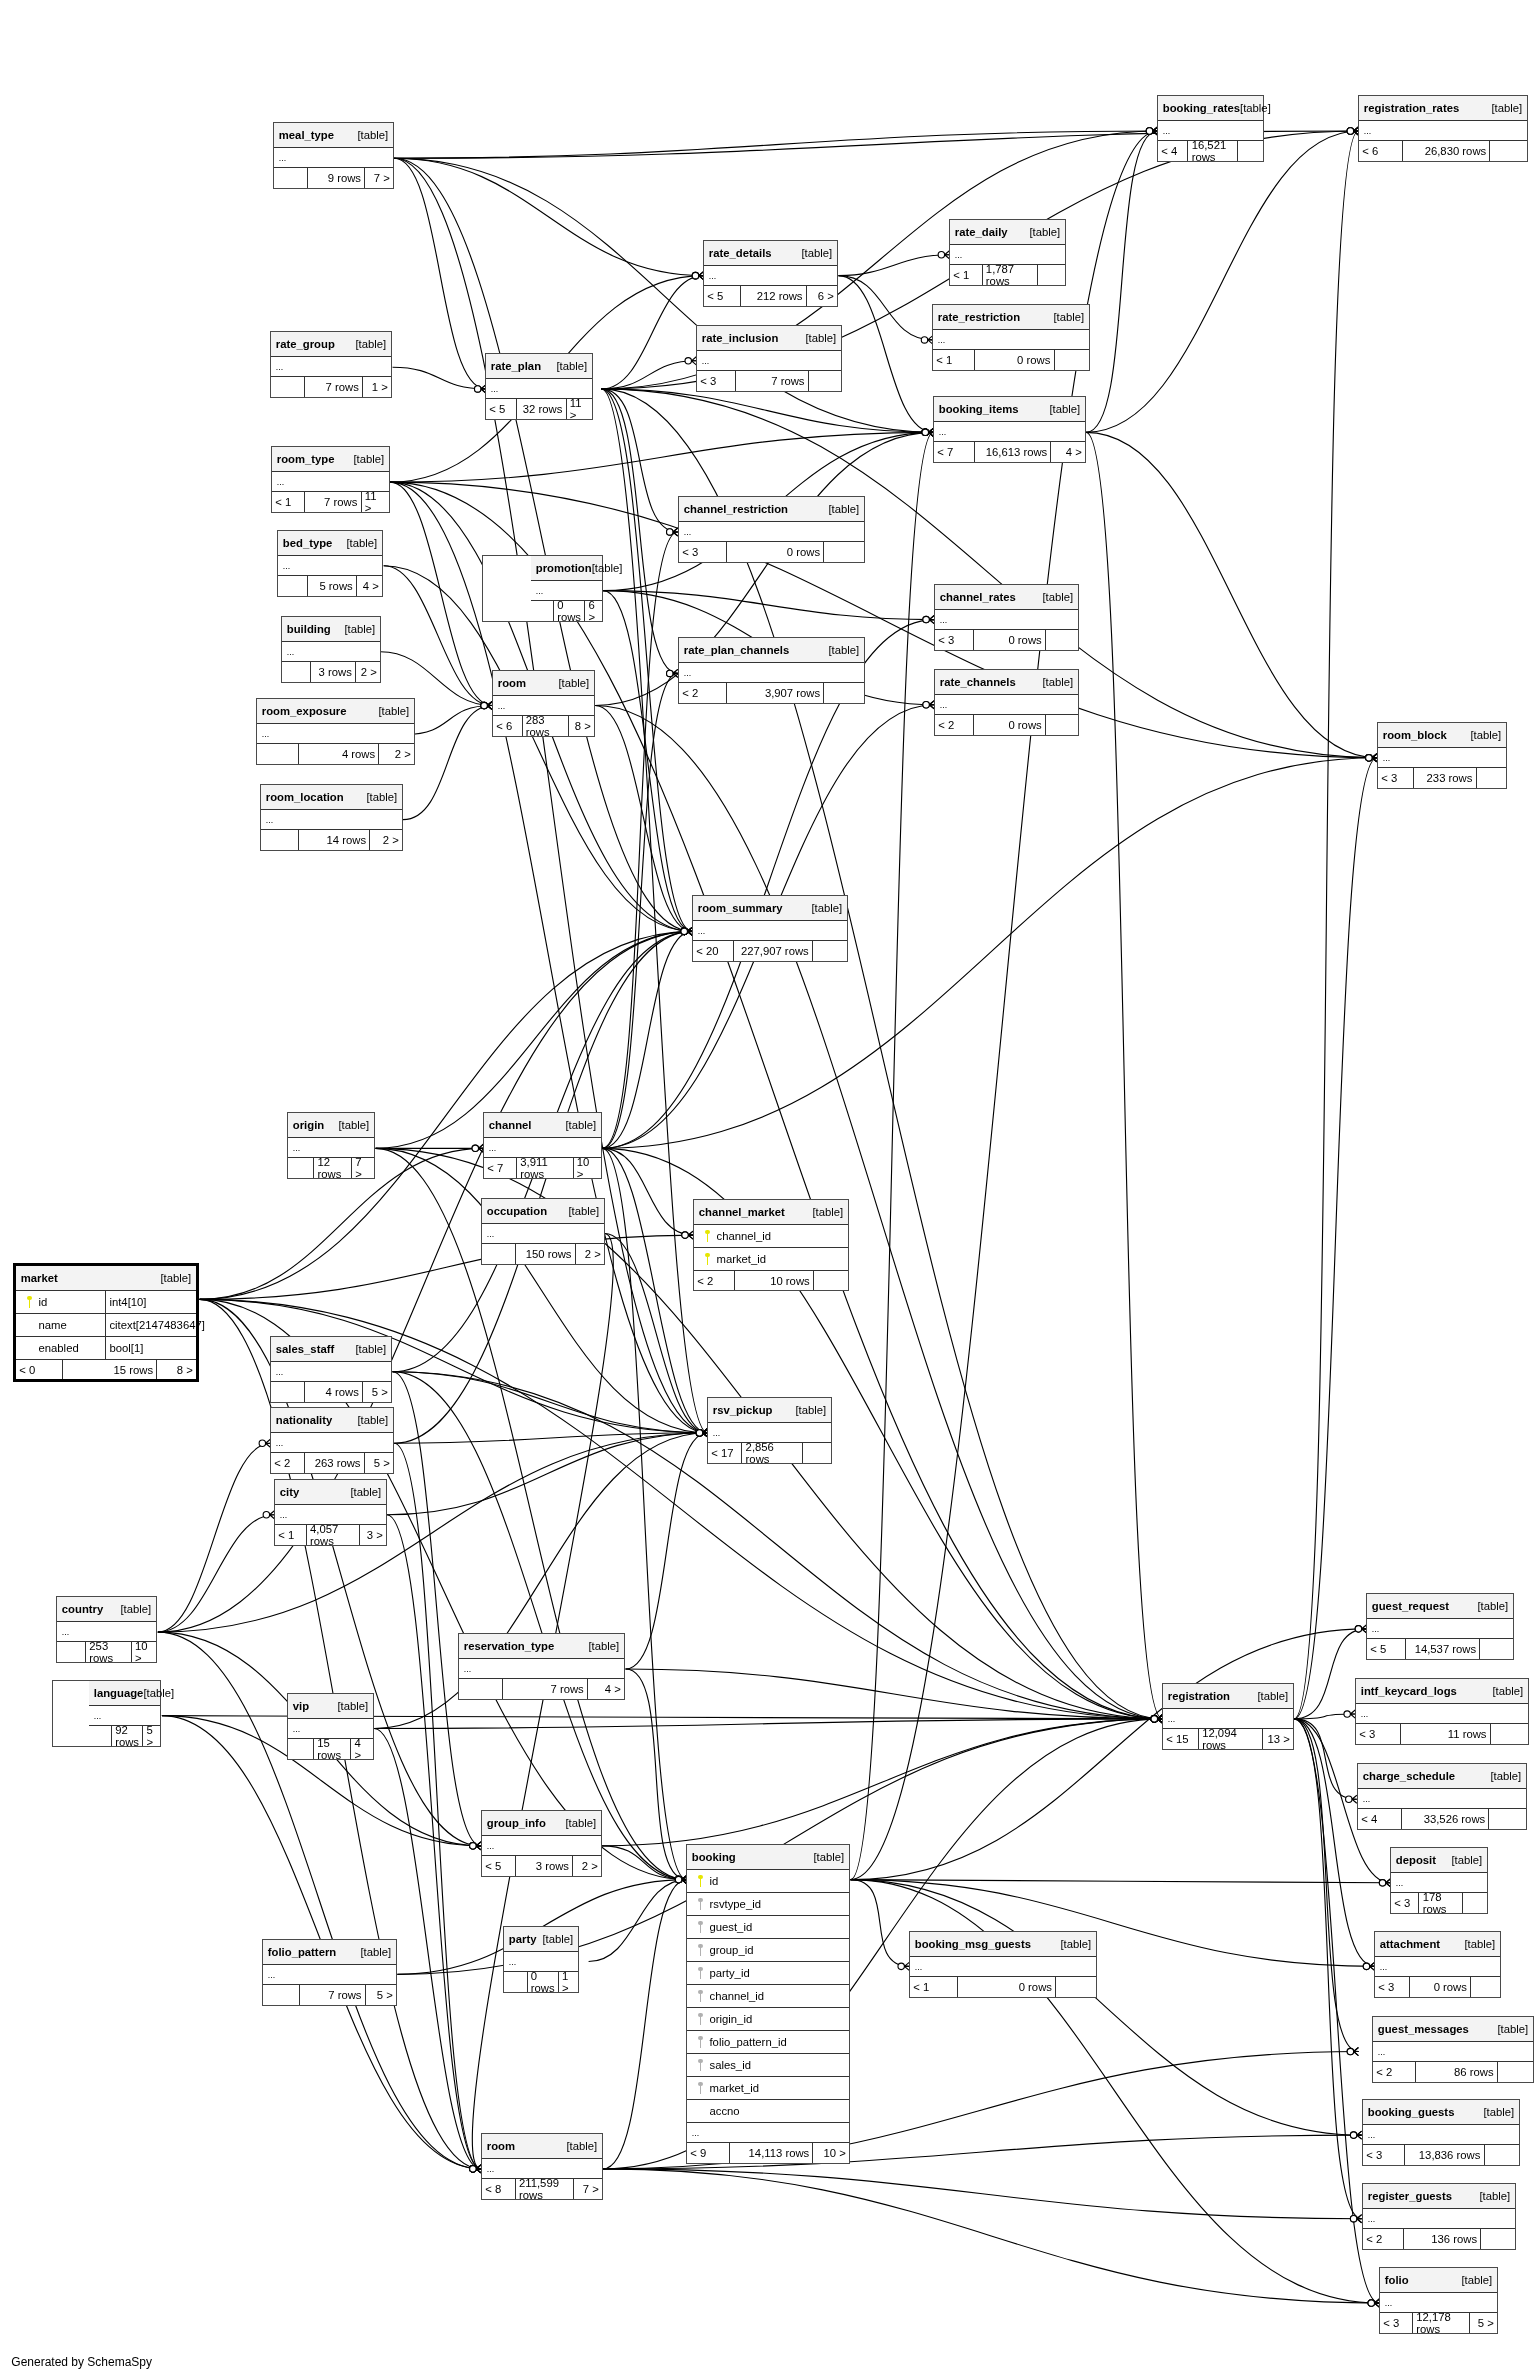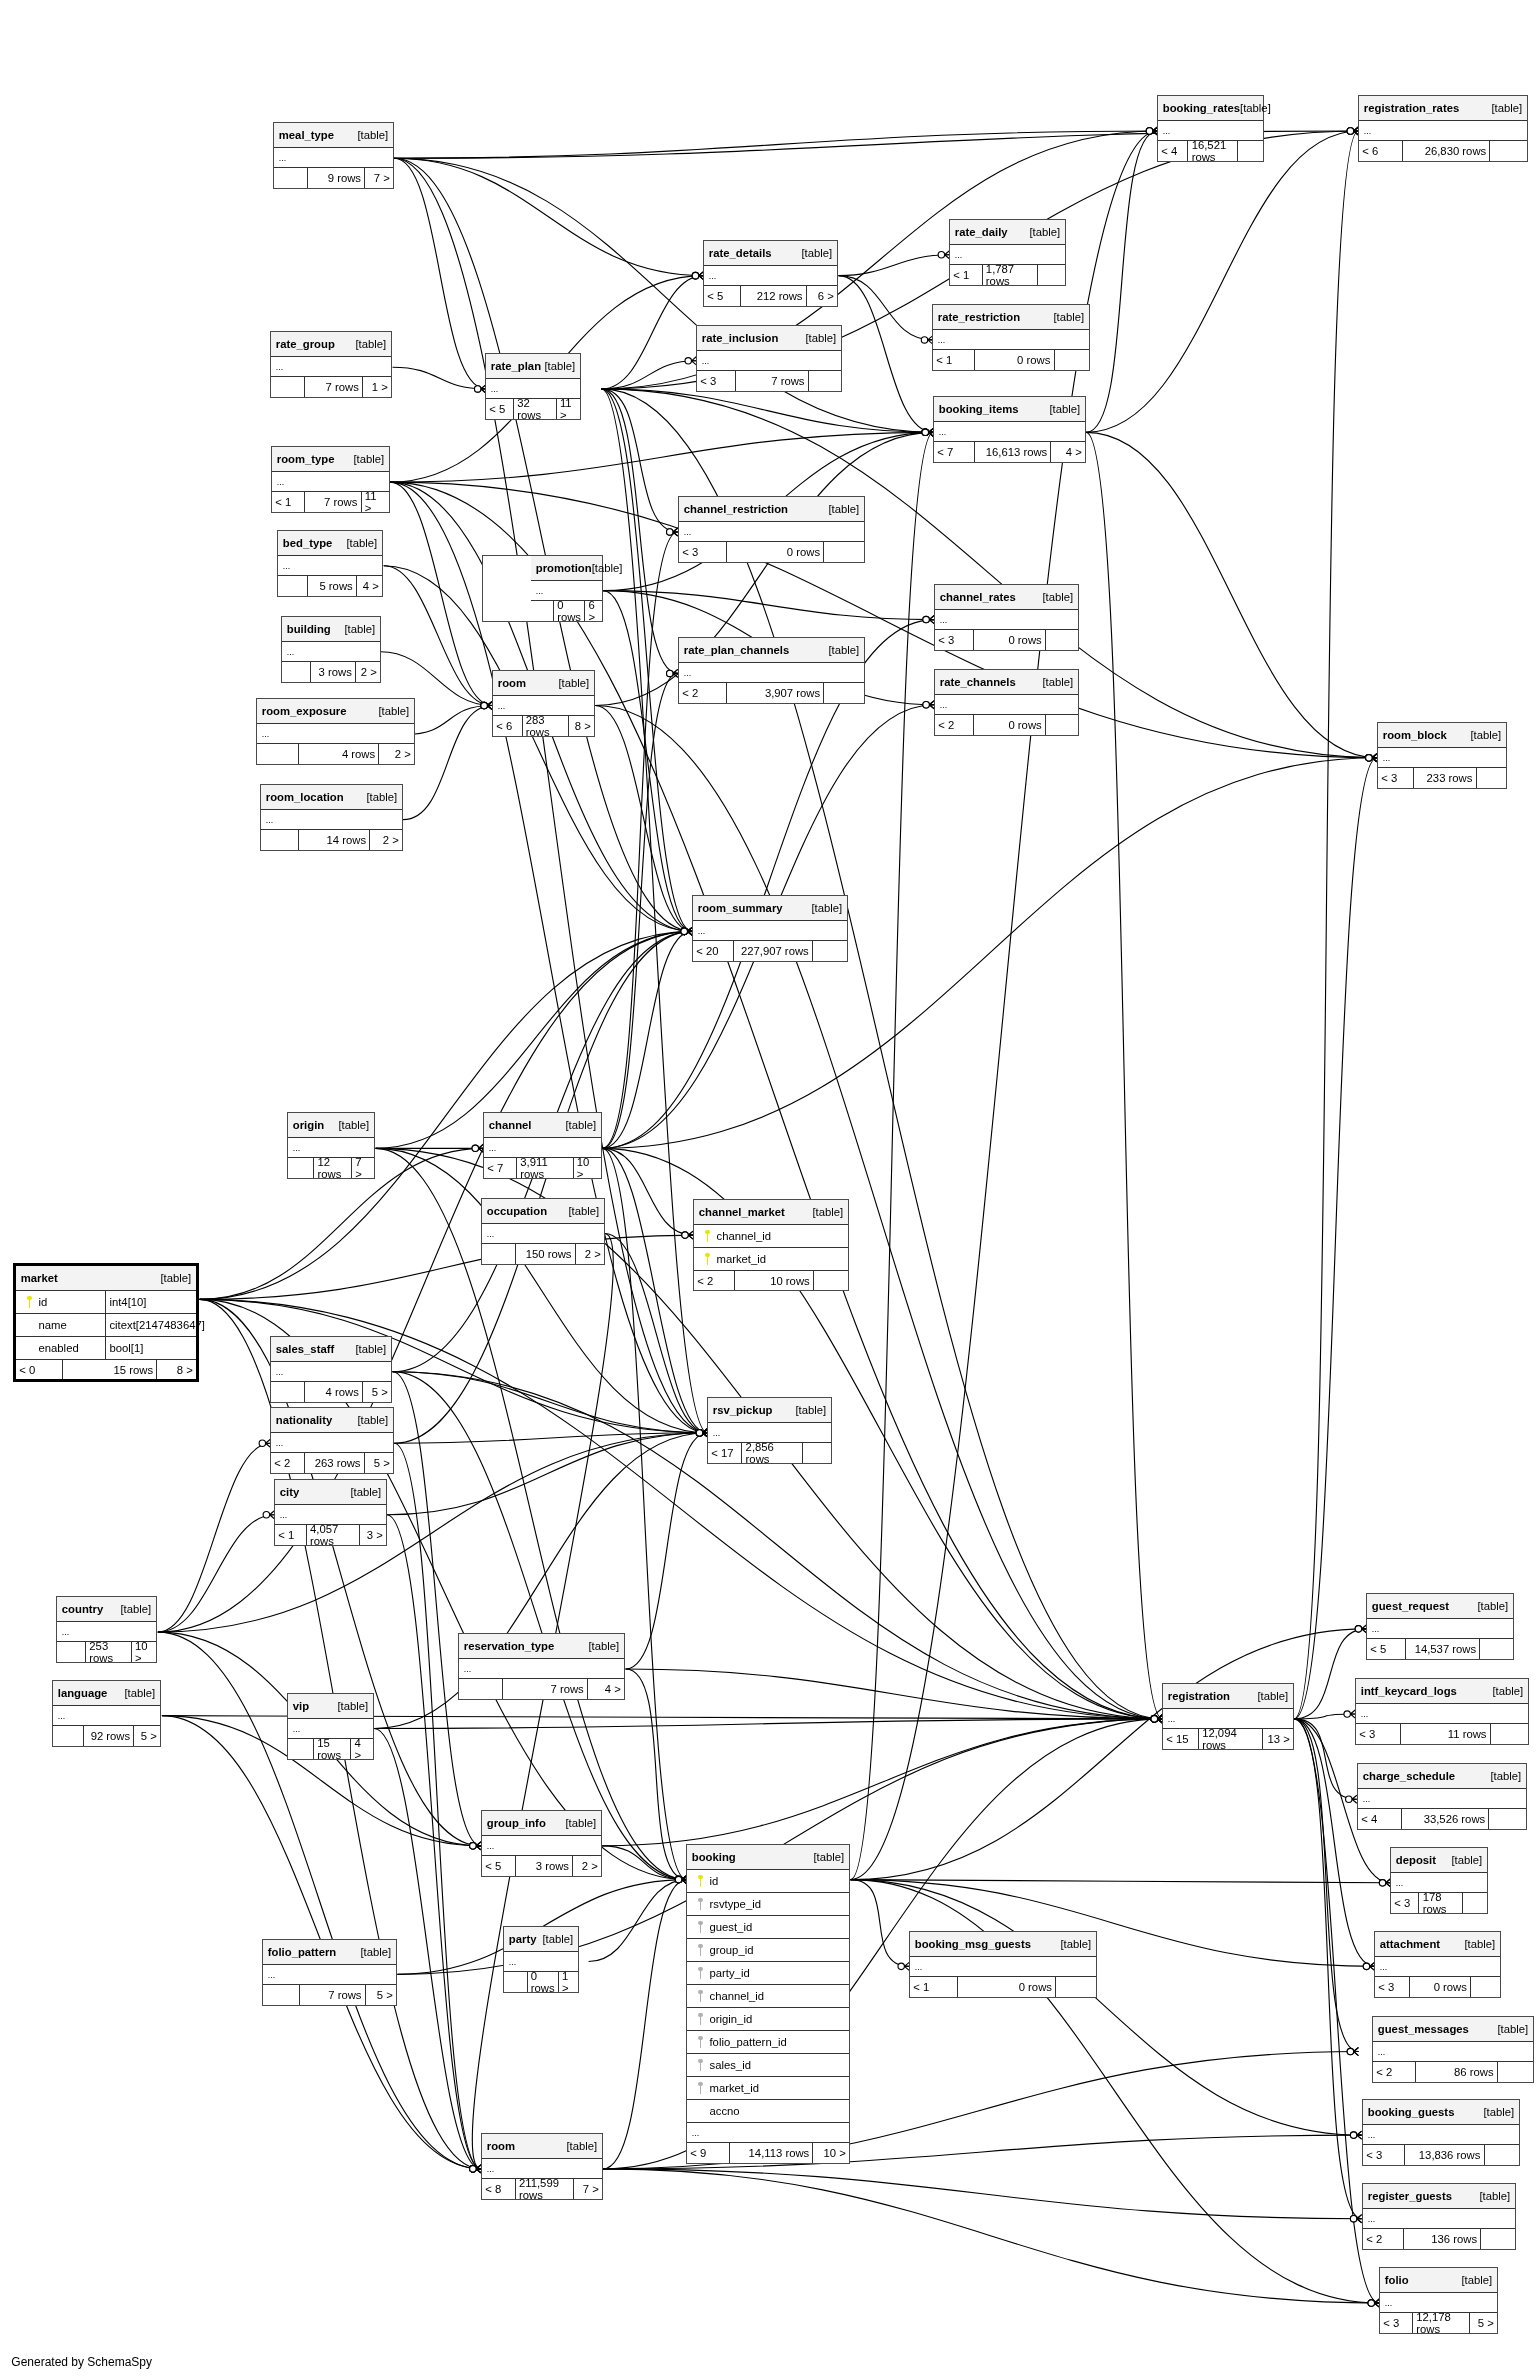--- a/index.html
+++ b/index.html
@@ -474,21 +474,21 @@
         <span class="nm">rate_group</span>
         <span class="ty">[table]</span>
       </div>
       <div class="row dots">...</div>
       <div class="ft">
         <span class="p"></span>
         <span class="r">7 rows</span>
         <span class="c">1 &gt;</span>
       </div>
     </div>
-    <div class="tbl" style="left: 485px; top: 353px; width: 96px;">
+    <div class="tbl" style="left: 485px; top: 353px; width: 108px;">
       <div class="hd">
         <span class="nm">rate_plan</span>
         <span class="ty">[table]</span>
       </div>
       <div class="row dots">...</div>
       <div class="ft">
         <span class="p">&lt; 5</span>
         <span class="r">32 rows</span>
         <span class="c">11 &gt;</span>
       </div>
@@ -798,21 +798,21 @@
         <span class="nm">guest_request</span>
         <span class="ty">[table]</span>
       </div>
       <div class="row dots">...</div>
       <div class="ft">
         <span class="p">&lt; 5</span>
         <span class="r">14,537 rows</span>
         <span class="c"></span>
       </div>
     </div>
-    <div class="tbl" style="left: 52px; top: 1680px; width: 109px;">
+    <div class="tbl" style="left: 52px; top: 1680px; width: 109px; padding-left: 36px;">
       <div class="hd">
         <span class="nm">language</span>
         <span class="ty">[table]</span>
       </div>
       <div class="row dots">...</div>
       <div class="ft">
         <span class="p"></span>
         <span class="r">92 rows</span>
         <span class="c">5 &gt;</span>
       </div>

